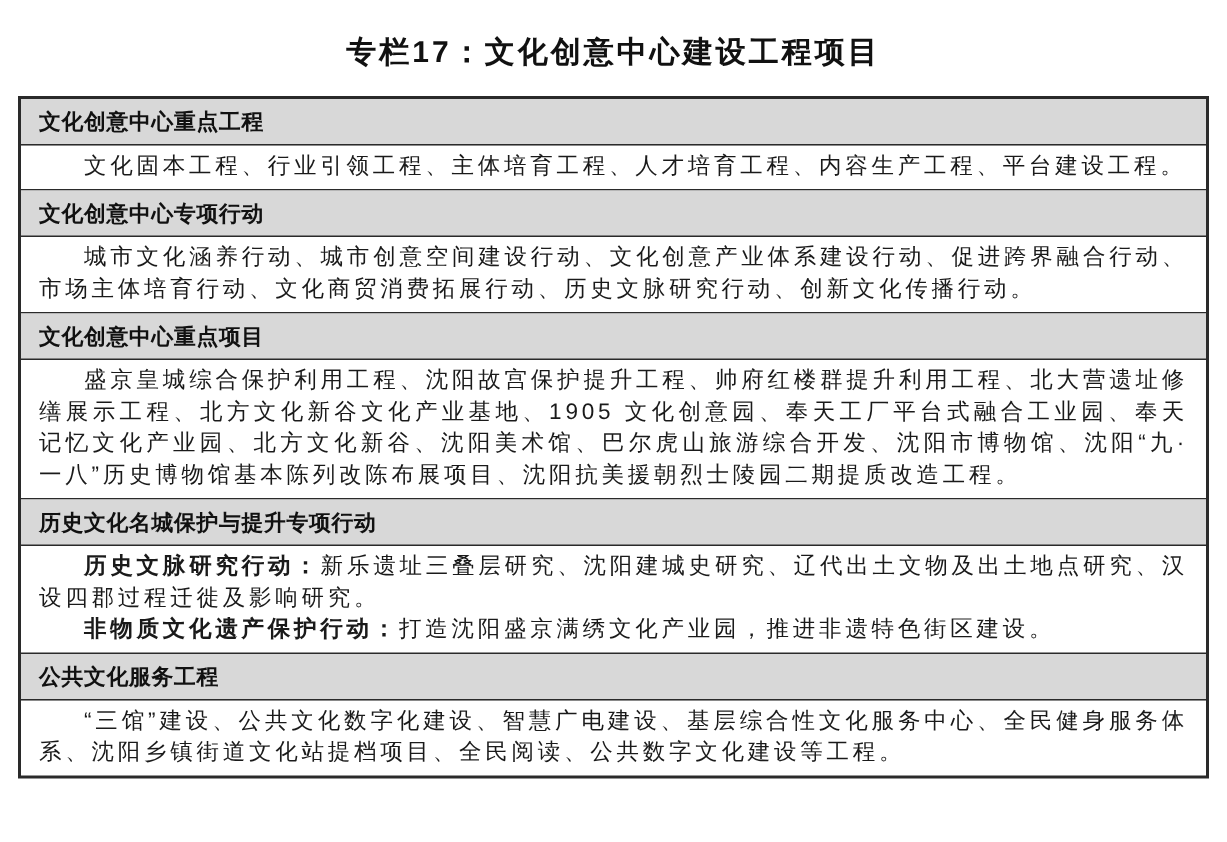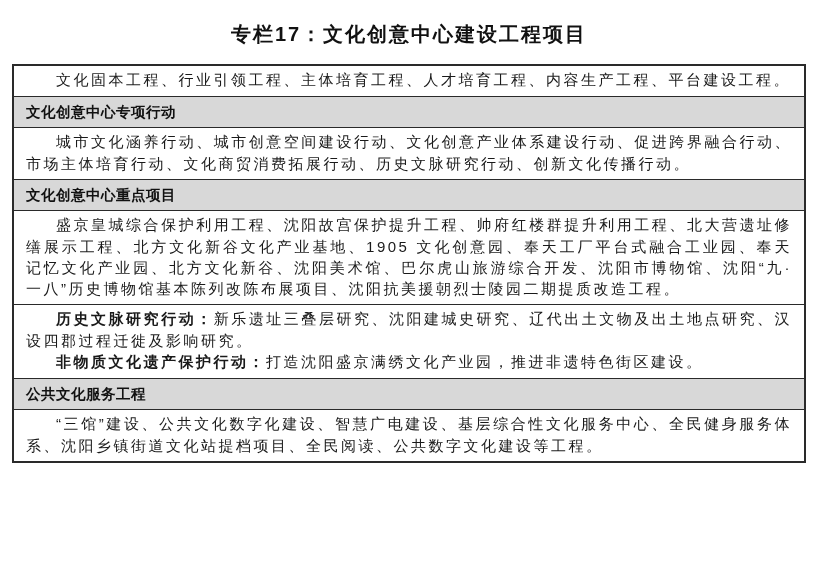--- a/index.html
+++ b/index.html
@@ -55,50 +55,55 @@
   }
   .content-row:last-child {
     border-bottom: none;
   }
   .content-row p {
     margin: 0;
     text-indent: 2em;
   }
   .content-row .lead {
     font-weight: bold;
-    font-family: Liberation Serif, serif;
   }
 </style>
 </head>
 <body>
 
 <div class="page">
 
   <h1 class="doc-title">专栏17：文化创意中心建设工程项目</h1>
 
   <div class="box-table">
 
+    <div class="row header-row">
+      <span>文化创意中心重点工程</span>
+    </div>
     <div class="row content-row">
       <p><span class="lead"></span><span>文化固本工程、行业引领工程、主体培育工程、人才培育工程、内容生产工程、平台建设工程。</span></p>
     </div>
 
     <div class="row header-row">
       <span>文化创意中心专项行动</span>
     </div>
     <div class="row content-row">
       <p><span class="lead"></span><span>城市文化涵养行动、城市创意空间建设行动、文化创意产业体系建设行动、促进跨界融合行动、市场主体培育行动、文化商贸消费拓展行动、历史文脉研究行动、创新文化传播行动。</span></p>
     </div>
 
     <div class="row header-row">
       <span>文化创意中心重点项目</span>
     </div>
     <div class="row content-row">
       <p><span class="lead"></span><span>盛京皇城综合保护利用工程、沈阳故宫保护提升工程、帅府红楼群提升利用工程、北大营遗址修缮展示工程、北方文化新谷文化产业基地、1905 文化创意园、奉天工厂平台式融合工业园、奉天记忆文化产业园、北方文化新谷、沈阳美术馆、巴尔虎山旅游综合开发、沈阳市博物馆、沈阳“九·一八”历史博物馆基本陈列改陈布展项目、沈阳抗美援朝烈士陵园二期提质改造工程。</span></p>
     </div>
 
+    <div class="row header-row">
+      <span>历史文化名城保护与提升专项行动</span>
+    </div>
     <div class="row content-row">
       <p><span class="lead">历史文脉研究行动：</span><span>新乐遗址三叠层研究、沈阳建城史研究、辽代出土文物及出土地点研究、汉设四郡过程迁徙及影响研究。</span></p>
       <p><span class="lead">非物质文化遗产保护行动：</span><span>打造沈阳盛京满绣文化产业园，推进非遗特色街区建设。</span></p>
     </div>
 
     <div class="row header-row">
       <span>公共文化服务工程</span>
     </div>
     <div class="row content-row">
       <p><span class="lead"></span><span>“三馆”建设、公共文化数字化建设、智慧广电建设、基层综合性文化服务中心、全民健身服务体系、沈阳乡镇街道文化站提档项目、全民阅读、公共数字文化建设等工程。</span></p>

